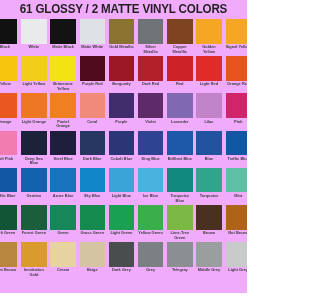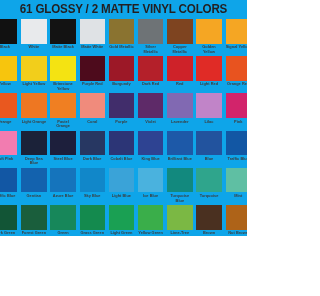--- a/index.html
+++ b/index.html
@@ -9,22 +9,22 @@
   body {
     width: 247px;
     height: 296px;
     background: #ffffff;
     font-family: "Liberation Sans", sans-serif;
     overflow: hidden;
   }
   #page {
     position: relative;
     width: 247px;
-    height: 236px;
-    background: #0ea5e9;
+    height: 293px;
+    background: #f0abfc;
     overflow: hidden;
   }
   #title {
     position: absolute;
     left: 0;
     top: 1px;
     width: 247px;
     text-align: center;
     font-family: "Liberation Sans Narrow", "Liberation Sans", sans-serif;
     font-weight: bold;

